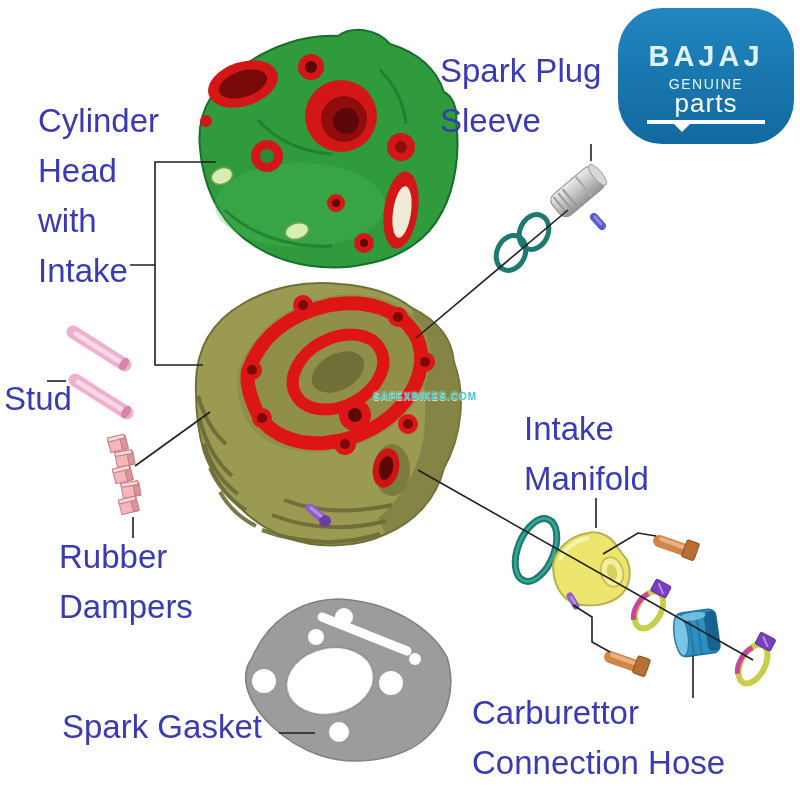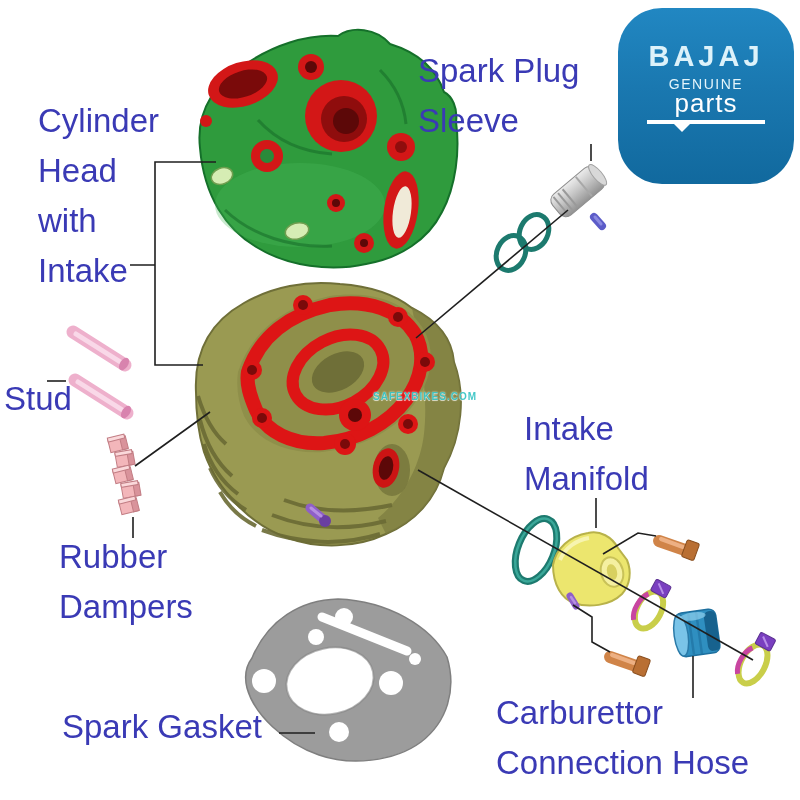--- a/index.html
+++ b/index.html
@@ -12,21 +12,21 @@
     position:absolute;color:#3a3ab5;font-size:33px;line-height:50px;
     letter-spacing:0px;white-space:nowrap;
   }
   .watermark{
     position:absolute;left:334px;top:391px;width:132px;
     font-size:10px;font-weight:bold;letter-spacing:1px;color:#3cc6c6;
     text-shadow:0 0 2px #ffffff,0 1px 0 rgba(255,255,255,.6);
     opacity:.95;filter:blur(.4px);white-space:nowrap;padding-left:39px;
   }
   .logo{
-    position:absolute;left:618px;top:8px;width:176px;height:176px;border-radius:44px;
+    position:absolute;left:618px;top:8px;width:176px;height:136px;border-radius:44px;
     background:linear-gradient(180deg,#2187c2 0%,#1a78b0 45%,#11699e 100%);
     text-align:center;color:#fff;
   }
   .logo-brand{margin-top:32px;font-weight:bold;font-size:29px;letter-spacing:4px;color:#ddf2fa;}
   .logo-genuine{margin-top:3px;font-size:14px;letter-spacing:1.5px;color:#e4f5fb;font-weight:400;}
   .logo-parts{margin-top:-4px;font-weight:normal;font-size:26px;letter-spacing:1px;color:#ffffff;}
   .logo-underline{position:relative;width:118px;height:3.5px;background:#ffffff;margin:1px auto 0;}
   .logo-underline::after{
     content:"";position:absolute;left:26px;top:3px;width:0;height:0;
     border-left:9px solid transparent;border-right:9px solid transparent;border-top:9px solid #ffffff;
@@ -268,21 +268,21 @@
 
   <div class="watermark">SAFEXBIKES.COM</div>
 
   <div class="lbl" style="left:38px;top:96px">
     <div>Cylinder</div>
     <div>Head</div>
     <div>with</div>
     <div>Intake</div>
   </div>
 
-  <div class="lbl" style="left:418px;top:46px">
+  <div class="lbl" style="left:440px;top:46px">
     <div>Spark Plug</div>
     <div>Sleeve</div>
   </div>
 
   <div class="lbl" style="left:4px;top:374px">
     <div>Stud</div>
   </div>
 
   <div class="lbl" style="left:59px;top:532px">
     <div>Rubber</div>
@@ -291,21 +291,21 @@
 
   <div class="lbl" style="left:62px;top:702px">
     <div>Spark Gasket</div>
   </div>
 
   <div class="lbl" style="left:524px;top:404px">
     <div>Intake</div>
     <div>Manifold</div>
   </div>
 
-  <div class="lbl" style="left:496px;top:688px">
+  <div class="lbl" style="left:472px;top:688px">
     <div>Carburettor</div>
     <div>Connection Hose</div>
   </div>
 
   <div class="logo">
     <div class="logo-brand">BAJAJ</div>
     <div class="logo-genuine">GENUINE</div>
     <div class="logo-parts">parts</div>
     <div class="logo-underline"></div>
   </div>

